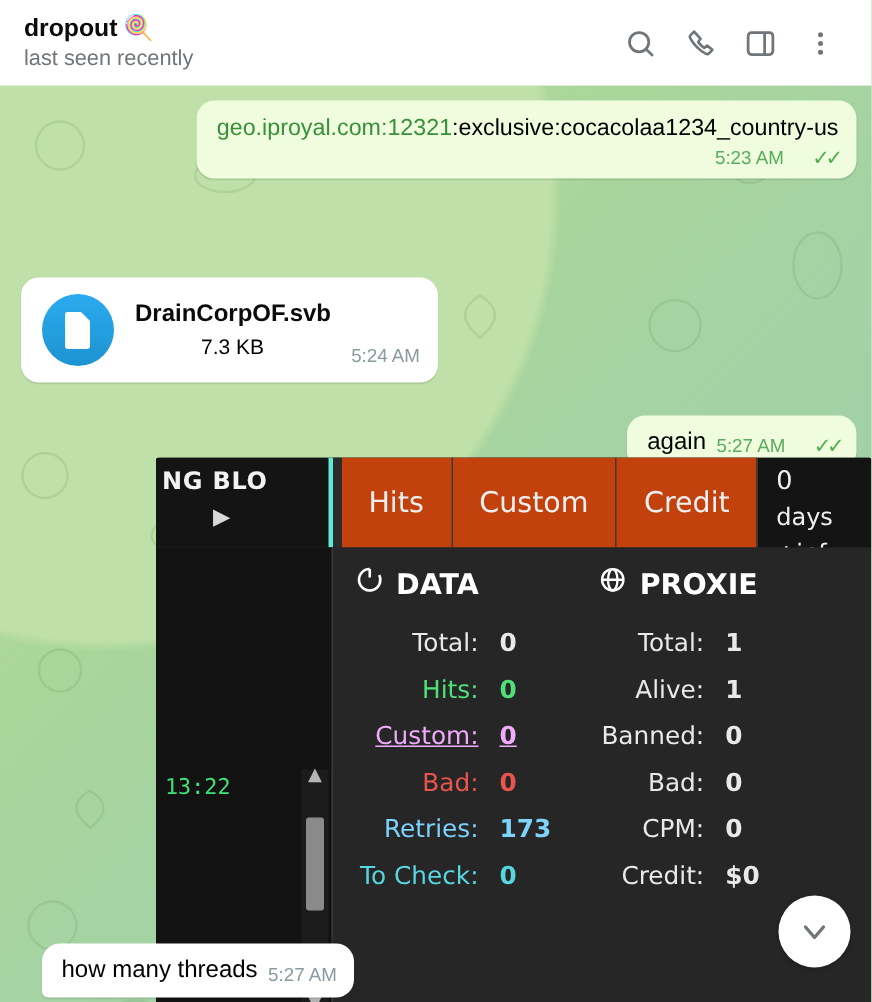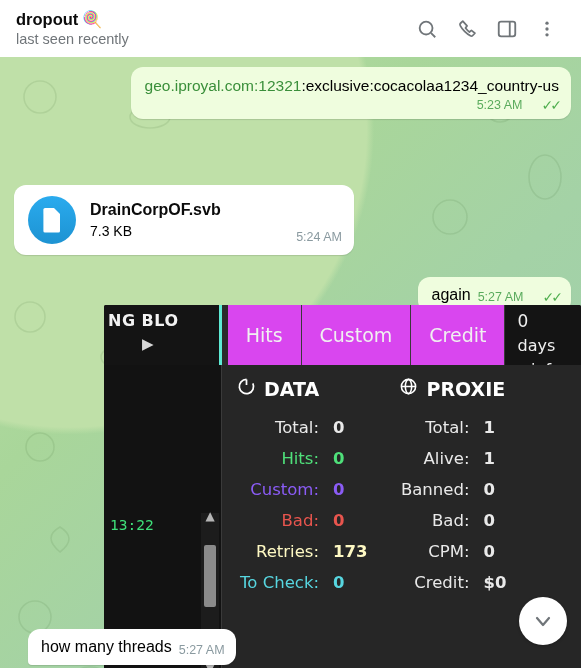--- a/index.html
+++ b/index.html
@@ -104,26 +104,27 @@
   .link-a { color: #3a8f3a; text-decoration: none; }
   #msg-link .time-line {
     text-align: right;
     margin-top: 2px;
     line-height: 14px;
   }
 
   
   #msg-file { top: 128px; left: 14px; }
   #msg-file .bubble {
-    width: 340px;
+    width: 278px;
     padding: 11px 12px 11px 14px;
     display: flex;
     align-items: center;
     gap: 14px;
     border-radius: 12px;
+    text-align: center;
   }
   .file-circle {
     width: 48px; height: 48px;
     border-radius: 50%;
     background: linear-gradient(180deg,#2aabee,#1d93d2);
     display: flex; align-items: center; justify-content: center;
     flex: 0 0 auto;
   }
   .file-info { flex: 1; min-width: 0; }
   .file-name {
@@ -197,21 +198,21 @@
     padding-top: 5px;
   }
   .ob-gap { width: 6px; background: #2b2b2b; }
   .ob-tabs { display: flex; align-items: stretch; }
   .ob-tab {
     padding: 0 18px;
     display: flex; align-items: center;
     font-size: 19px;
     color: #f0f0f0;
     border-right: 1px solid #3a3a3a;
-    background: #d946ef;
+    background: #c2410c;
   }
   .ob-counter {
     padding: 4px 10px 0 12px;
     font-size: 16px;
     color: #f0f0f0;
     line-height: 24px;
   }
   .ob-counter .num { font-size: 17px; }
 
   .ob-body {
@@ -269,23 +270,23 @@
   .panel-row {
     display: flex;
     font-size: 16.5px;
     line-height: 31px;
     white-space: nowrap;
   }
   .panel-row .lbl { min-width: 96px; text-align: right; padding-right: 14px; }
   .panel-row .val { font-weight: bold; }
   .c-white { color: #e9e9e9; }
   .c-green { color: #4fe07a; }
-  .c-orange { color: #8b5cf6; }
+  .c-orange { color: #f0abfc; text-decoration: underline; }
   .c-red { color: #e8554e; }
-  .c-yellow { color: #fef9c3; }
+  .c-yellow { color: #7dd3fc; }
   .c-cyan { color: #57d6e0; }
 
   .panel-2 .panel-row .lbl { min-width: 84px; }
 
   
   #scroll-fab {
     position: absolute;
     right: 14px; top: 540px;
     width: 48px; height: 48px;
     border-radius: 50%;

